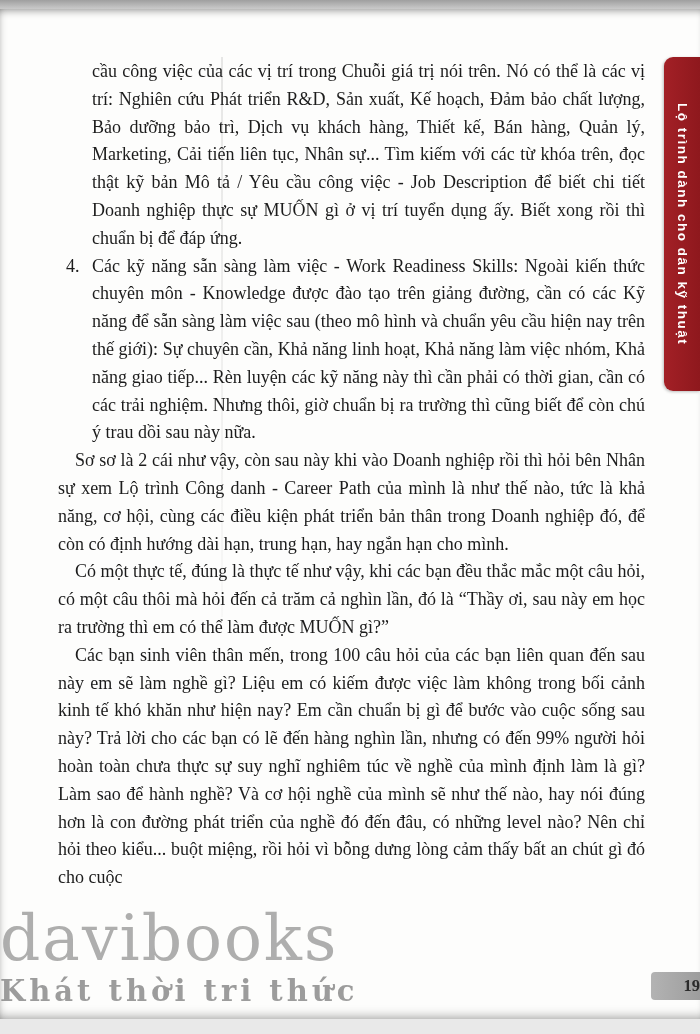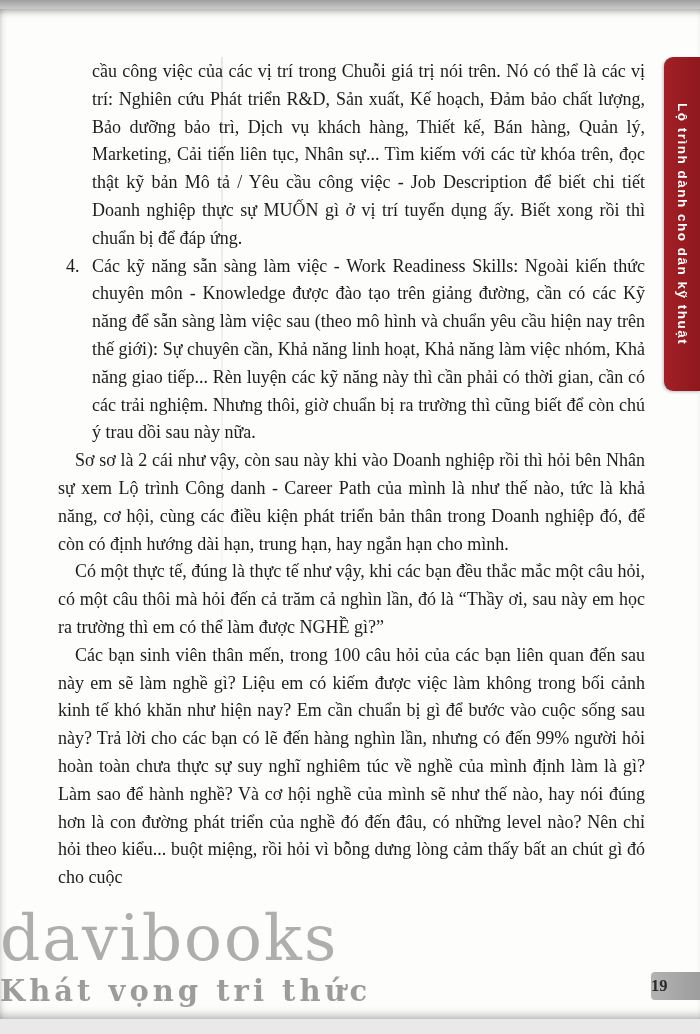--- a/index.html
+++ b/index.html
@@ -84,21 +84,21 @@
     color:rgba(105,105,105,0.65);
     letter-spacing:4px;
   }
 
   .page-number-tab {
     position:absolute;
     right:0; bottom:19px;
     width:49px; height:28px;
     background:linear-gradient(90deg,#b3b3b3,#9d9d9d);
     border-radius:4px 0 0 4px;
-    display:flex; align-items:center; justify-content:flex-start;
+    display:flex; align-items:center; justify-content:flex-end;
   }
   .page-number {
     font-weight:bold;
     font-size:16.5px;
     color:#2b2b2b;
   }
 </style>
 </head>
 <body>
 
@@ -110,28 +110,28 @@
     <div class="body">
       <div class="para list-indent">cầu công việc của các vị trí trong Chuỗi giá trị nói trên. Nó có thể là các vị trí: Nghiên cứu Phát triển R&amp;D, Sản xuất, Kế hoạch, Đảm bảo chất lượng, Bảo dưỡng bảo trì, Dịch vụ khách hàng, Thiết kế, Bán hàng, Quản lý, Marketing, Cải tiến liên tục, Nhân sự... Tìm kiếm với các từ khóa trên, đọc thật kỹ bản Mô tả / Yêu cầu công việc - Job Description để biết chi tiết Doanh nghiệp thực sự MUỐN gì ở vị trí tuyển dụng ấy. Biết xong rồi thì chuẩn bị để đáp ứng.</div>
 
       <div class="para list-item">
         <span class="list-num">4.</span>
         <span>Các kỹ năng sẵn sàng làm việc - Work Readiness Skills: Ngoài kiến thức chuyên môn - Knowledge được đào tạo trên giảng đường, cần có các Kỹ năng để sẵn sàng làm việc sau (theo mô hình và chuẩn yêu cầu hiện nay trên thế giới): Sự chuyên cần, Khả năng linh hoạt, Khả năng làm việc nhóm, Khả năng giao tiếp... Rèn luyện các kỹ năng này thì cần phải có thời gian, cần có các trải nghiệm. Nhưng thôi, giờ chuẩn bị ra trường thì cũng biết để còn chú ý trau dồi sau này nữa.</span>
       </div>
 
       <div class="para indent">Sơ sơ là 2 cái như vậy, còn sau này khi vào Doanh nghiệp rồi thì hỏi bên Nhân sự xem Lộ trình Công danh - Career Path của mình là như thế nào, tức là khả năng, cơ hội, cùng các điều kiện phát triển bản thân trong Doanh nghiệp đó, để còn có định hướng dài hạn, trung hạn, hay ngắn hạn cho mình.</div>
 
-      <div class="para indent">Có một thực tế, đúng là thực tế như vậy, khi các bạn đều thắc mắc một câu hỏi, có một câu thôi mà hỏi đến cả trăm cả nghìn lần, đó là “Thầy ơi, sau này em học ra trường thì em có thể làm được NGHỀ gì?”</div>
+      <div class="para indent">Có một thực tế, đúng là thực tế như vậy, khi các bạn đều thắc mắc một câu hỏi, có một câu thôi mà hỏi đến cả trăm cả nghìn lần, đó là “Thầy ơi, sau này em học ra trường thì em có thể làm được MUỐN gì?”</div>
 
       <div class="para indent">Các bạn sinh viên thân mến, trong 100 câu hỏi của các bạn liên quan đến sau này em sẽ làm nghề gì? Liệu em có kiếm được việc làm không trong bối cảnh kinh tế khó khăn như hiện nay? Em cần chuẩn bị gì để bước vào cuộc sống sau này? Trả lời cho các bạn có lẽ đến hàng nghìn lần, nhưng có đến 99% người hỏi hoàn toàn chưa thực sự suy nghĩ nghiêm túc về nghề của mình định làm là gì? Làm sao để hành nghề? Và cơ hội nghề của mình sẽ như thế nào, hay nói đúng hơn là con đường phát triển của nghề đó đến đâu, có những level nào? Nên chỉ hỏi theo kiểu... buột miệng, rồi hỏi vì bỗng dưng lòng cảm thấy bất an chút gì đó cho cuộc</div>
     </div>
 
     <div class="watermark">
       <div class="wm-title">davibooks</div>
-      <div class="wm-sub">Khát vọng tri thức</div>
+      <div class="wm-sub">Khát thời tri thức</div>
     </div>
 
     <div class="chapter-tab">
       <span class="chapter-tab-label">Lộ trình dành cho dân kỹ thuật</span>
     </div>
 
     <div class="page-number-tab">
       <span class="page-number">19</span>
     </div>
 

